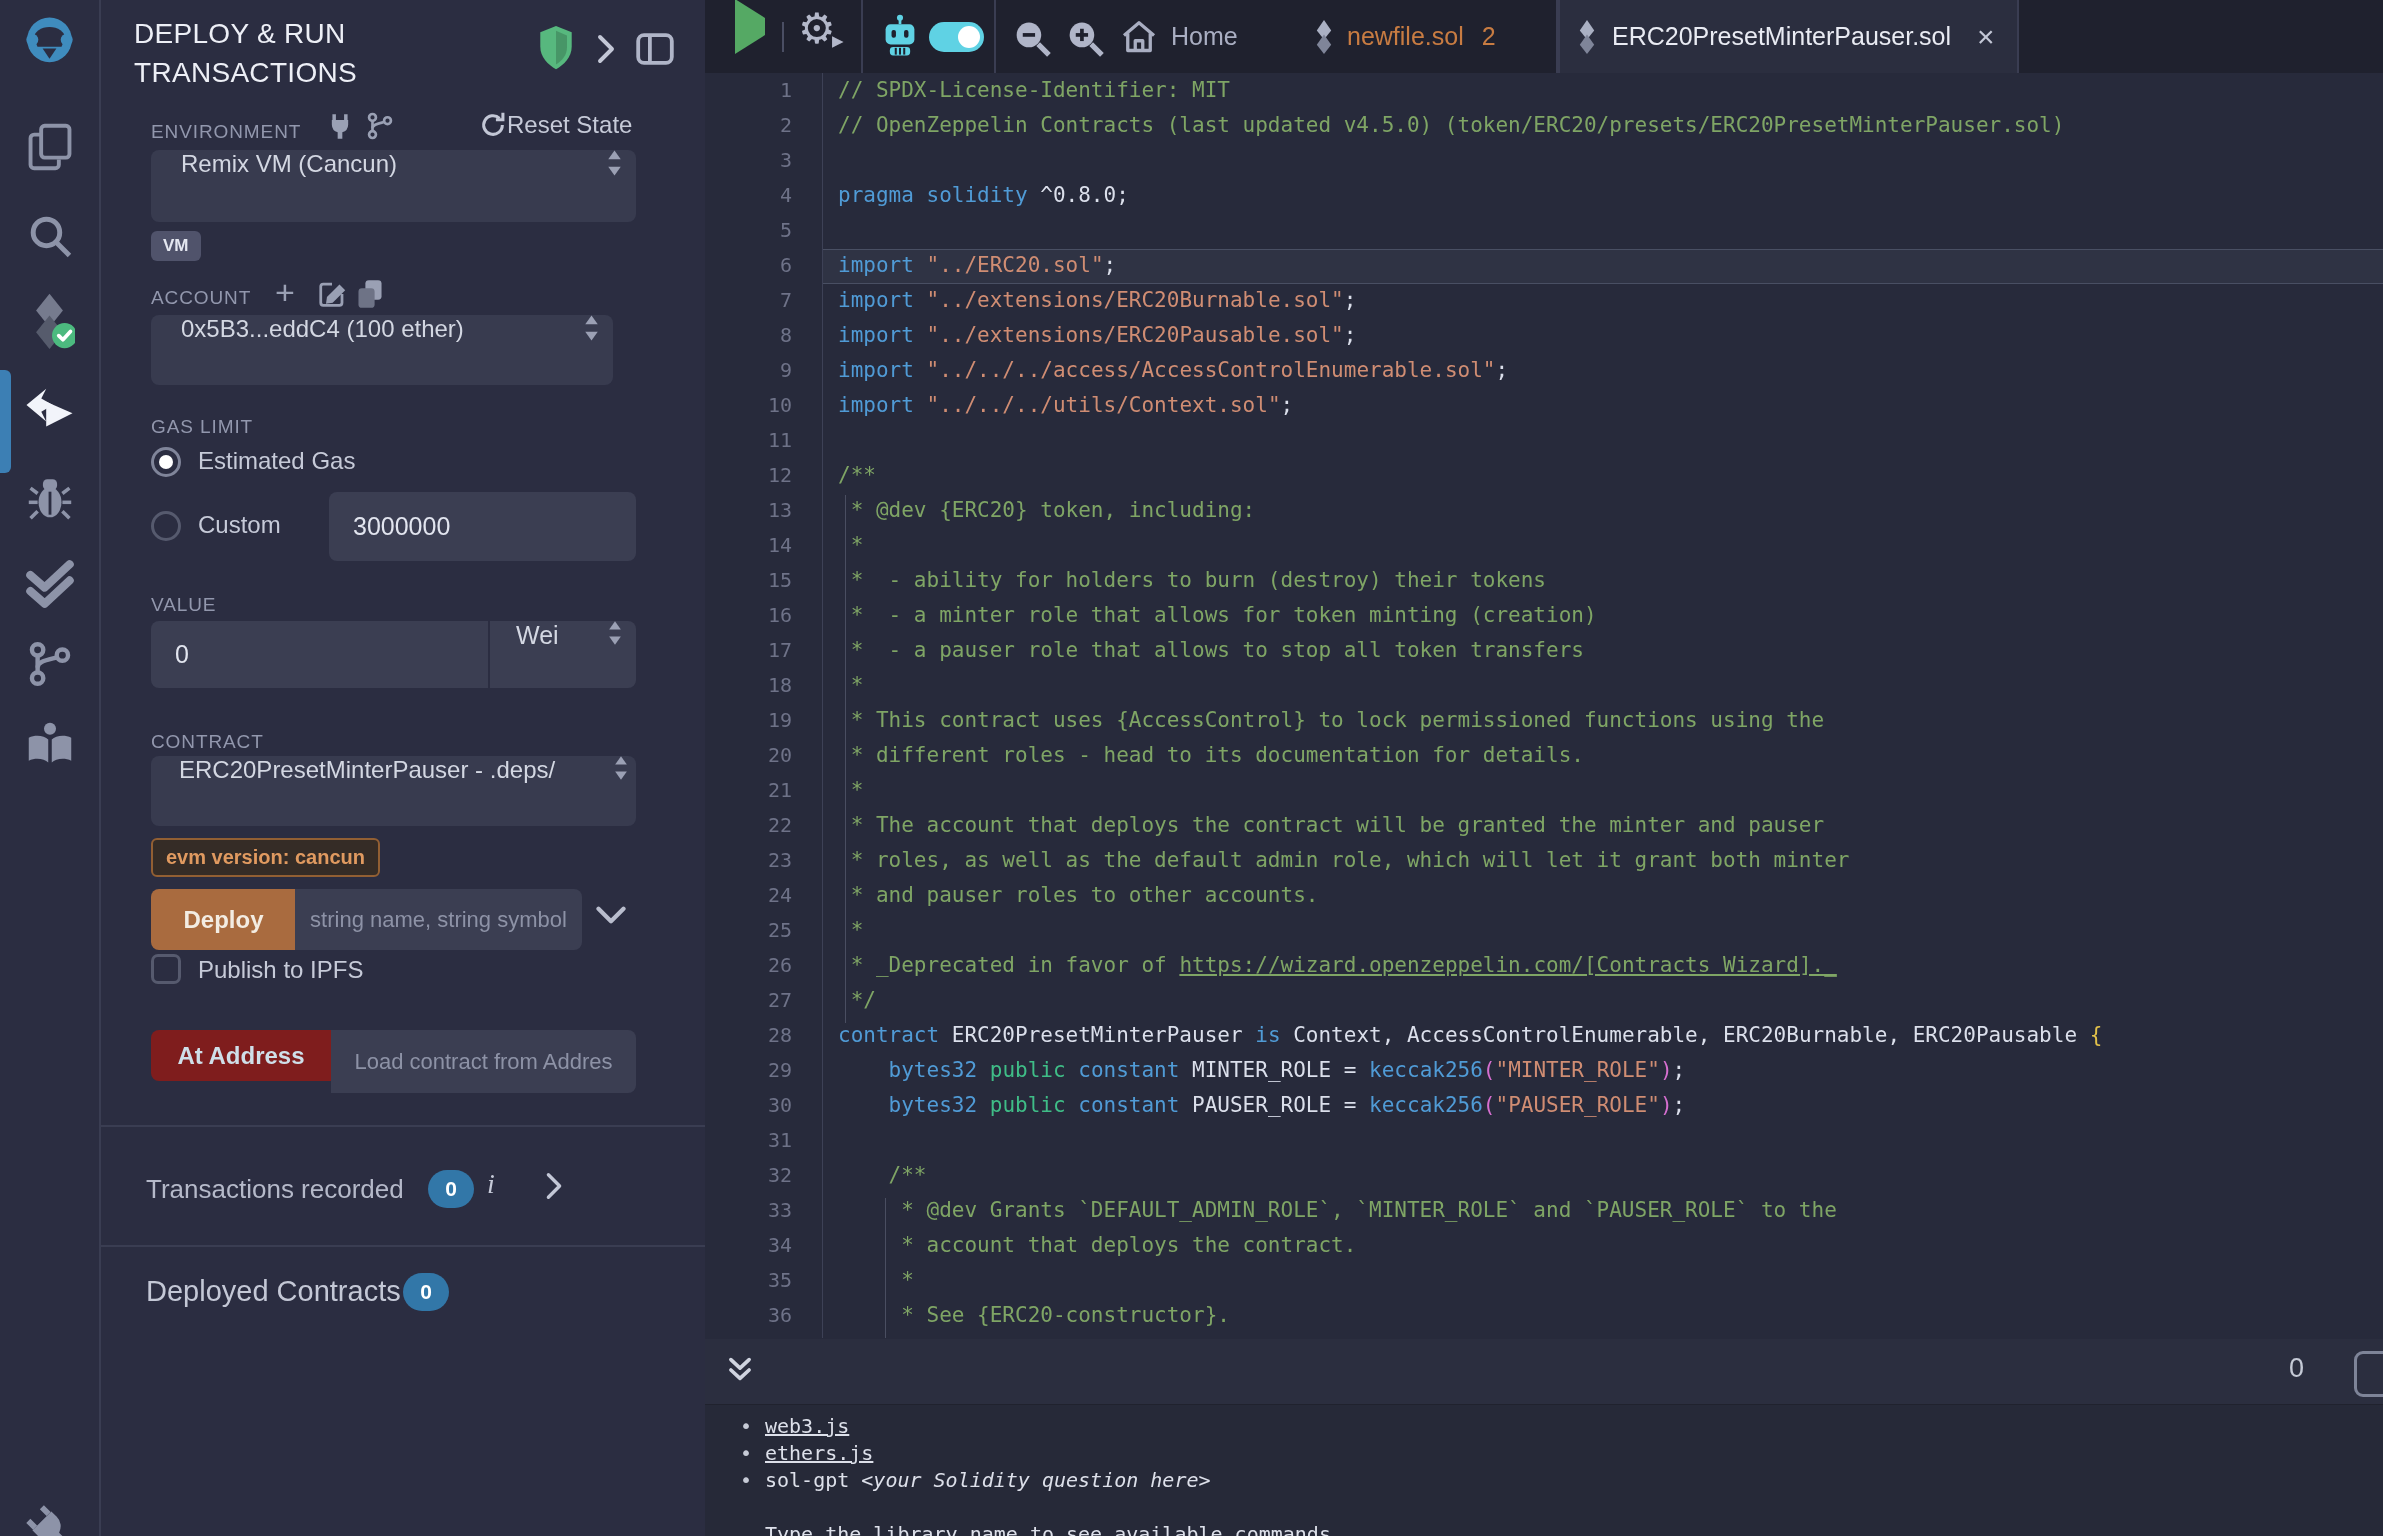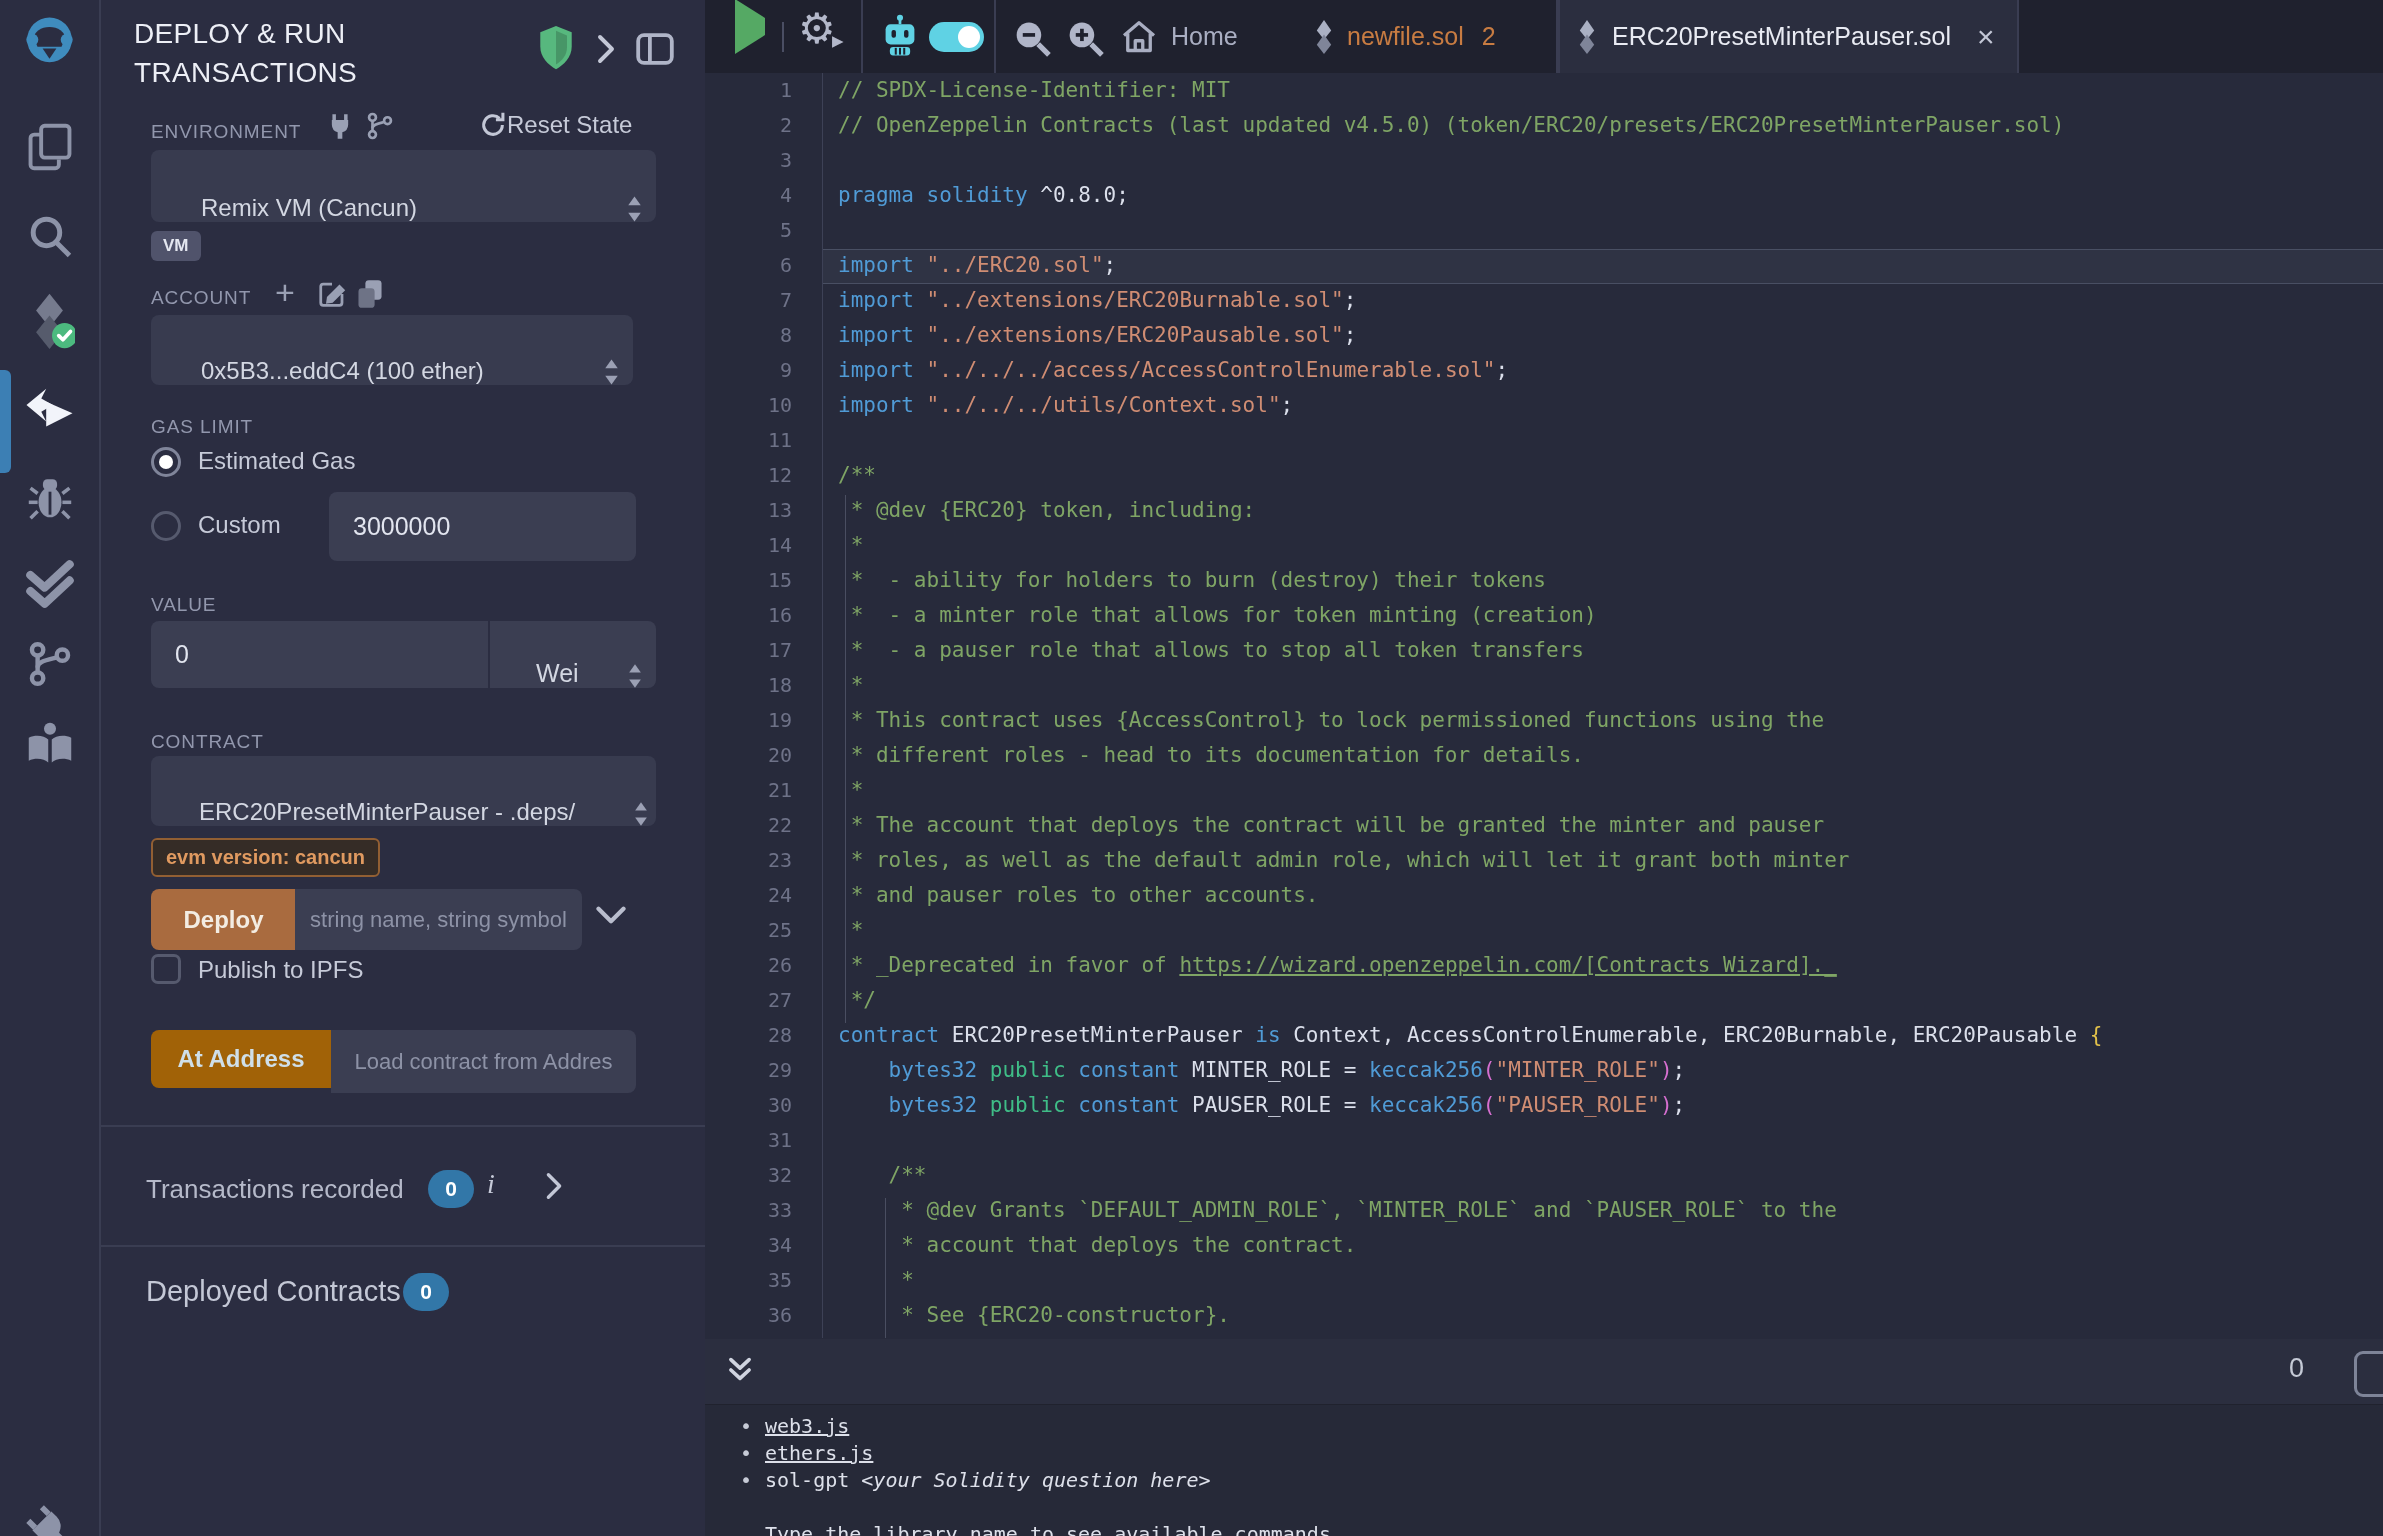--- a/index.html
+++ b/index.html
@@ -9,34 +9,34 @@
 
   
   #rail{position:absolute;left:0;top:0;width:99px;height:1537px;background:#2b2d41;border-right:2px solid #3a3d52;}
   .rail-btn{position:absolute;left:22px;width:55px;height:55px;display:flex;align-items:center;justify-content:center;color:#8d93a8;cursor:pointer;}
   #active-bar{position:absolute;left:0;top:370px;width:11px;height:103px;background:#3c7fb4;border-radius:0 6px 6px 0;}
 
   
   #panel{position:absolute;left:101px;top:0;width:604px;height:1537px;background:#2b2d41;}
   #panel h1{position:absolute;left:33px;top:14px;margin:0;width:386px;font-size:28px;line-height:39px;font-weight:500;color:#edeff6;letter-spacing:0.3px;}
   .lbl{font-size:19px;font-weight:500;color:#9297ad;letter-spacing:0.9px;}
-  .sel{background:#383b4f;border-radius:8px;display:flex;align-items:flex-end;color:#d3d7e2;font-size:24px;cursor:pointer;padding-left:20px;}
+  .sel{background:#383b4f;border-radius:8px;display:flex;align-items:flex-start;color:#d3d7e2;font-size:24px;cursor:pointer;}
   .sel .txt{padding-left:30px;white-space:nowrap;overflow:hidden;flex:1;}
   .updn{flex:0 0 auto;margin-right:14px;}
   .inp{background:#3b3e52;border-radius:8px;display:flex;align-items:center;color:#e2e5ef;font-size:25px;cursor:text;}
   .ph{color:#8d92a6;font-size:22px;}
   .badge-vm{position:absolute;left:50px;top:231px;background:#50536b;border-radius:6px;padding:5px 12px;font-size:17px;font-weight:bold;color:#e4e7f0;}
   .radio{box-sizing:border-box;width:30px;height:30px;border:3px solid #80859a;border-radius:50%;position:absolute;cursor:pointer;}
   .radio.off{border-color:#565a6e;}
   .radio.sel-on::after{content:"";position:absolute;left:50%;top:50%;width:14px;height:14px;margin:-7px 0 0 -7px;border-radius:50%;background:#fff;}
   .rlabel{position:absolute;font-size:24px;color:#c6cad8;}
   .checkbox{box-sizing:border-box;position:absolute;width:30px;height:30px;border:3px solid #565a6e;border-radius:7px;cursor:pointer;}
   .evm-badge{position:absolute;left:50px;top:838px;background:#352c26;border:2px solid #925f33;border-radius:6px;padding:6px 13px;font-size:20px;font-weight:bold;color:#e09a60;}
   .btn-deploy{position:absolute;left:50px;top:889px;width:145px;height:61px;background:#a96b3f;border-radius:8px 0 0 8px;display:flex;align-items:center;justify-content:center;font-size:24px;font-weight:bold;color:#f3ece2;cursor:pointer;}
-  .btn-ataddr{position:absolute;left:50px;top:1030px;width:180px;height:58px;background:#a16207;border-radius:8px 0 0 8px;display:flex;align-items:center;justify-content:center;font-size:24px;font-weight:bold;color:#cfdfe9;cursor:pointer;}
+  .btn-ataddr{position:absolute;left:50px;top:1030px;width:180px;height:51px;background:#7f1d1d;border-radius:8px 0 0 8px;display:flex;align-items:center;justify-content:center;font-size:24px;font-weight:bold;color:#cfdfe9;cursor:pointer;}
   .divider{position:absolute;left:0;width:604px;height:0;border-top:2px solid #3a3d52;}
   .count-badge{position:absolute;width:46px;height:38px;border-radius:19px;background:#3277a8;color:#fff;font-size:21px;font-weight:bold;display:flex;align-items:center;justify-content:center;}
   .info-i{font-family:"Liberation Serif",serif;font-style:italic;font-size:28px;color:#c6cad8;}
 
   
   #editor{position:absolute;left:705px;top:0;width:1679px;height:1537px;background:#272a3b;}
   #tabbar{position:absolute;left:0;top:0;width:1679px;height:73px;background:#1f212e;}
   .vdiv{position:absolute;top:0;width:2px;height:73px;background:#3a3d52;}
   .toolbtn{position:absolute;cursor:pointer;}
   .play-tri{width:0;height:0;border-left:30px solid #55a964;border-top:19px solid transparent;border-bottom:19px solid transparent;}

